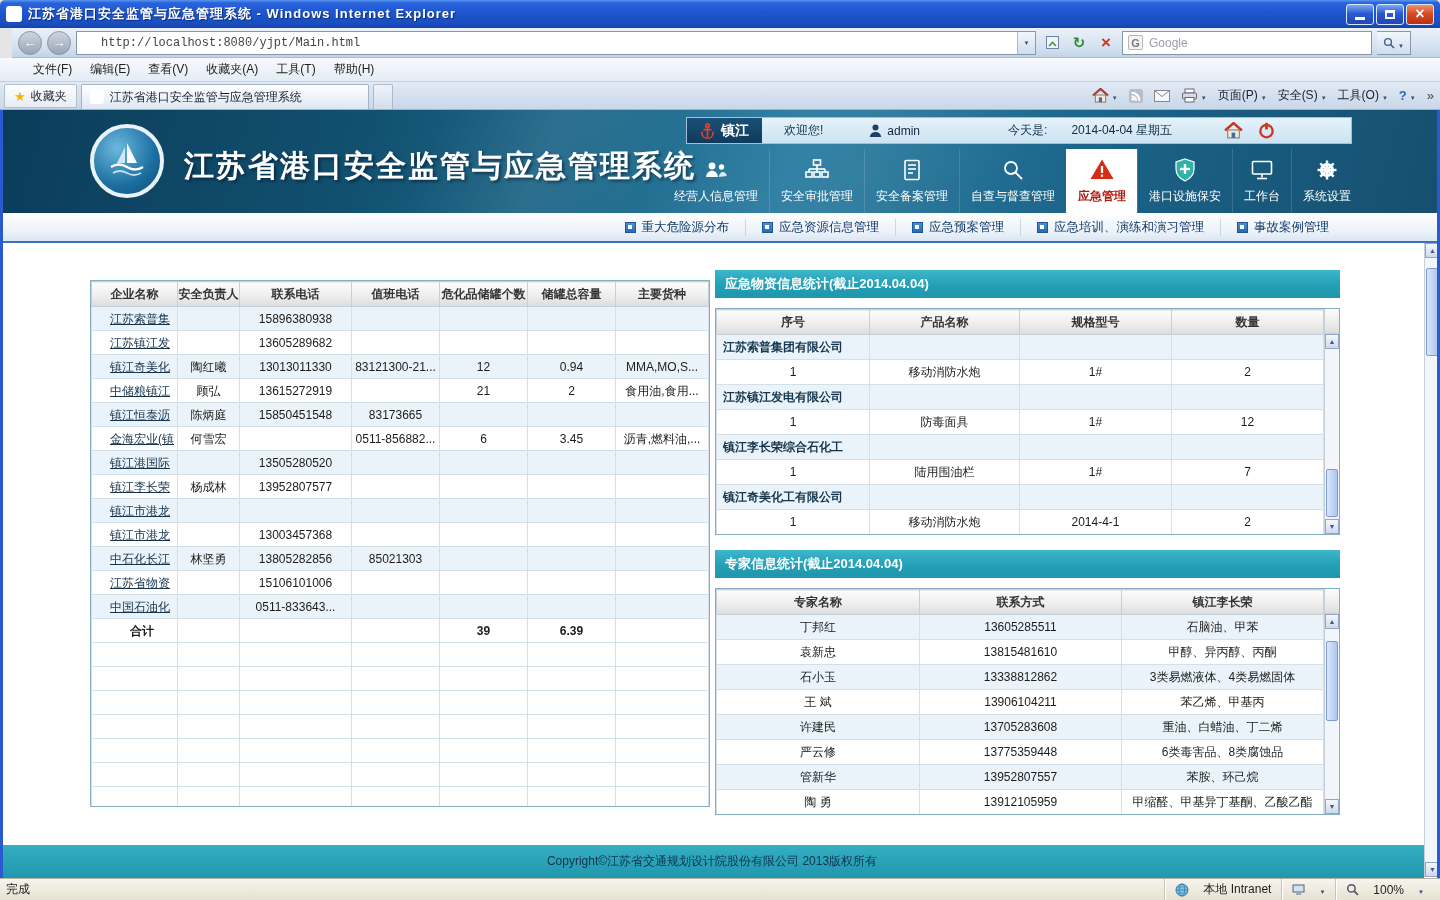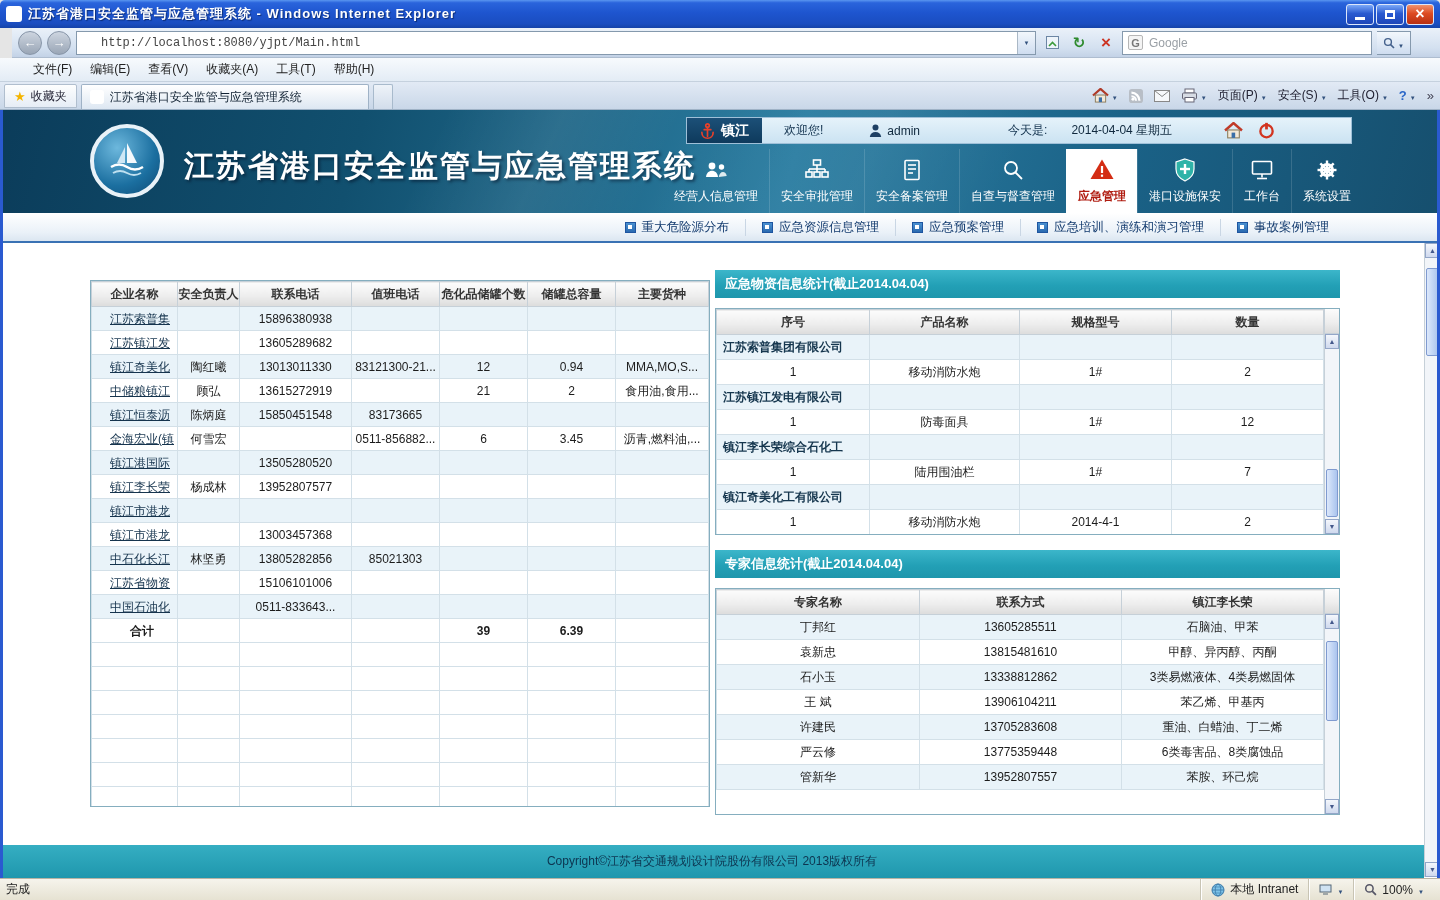--- a/index.html
+++ b/index.html
@@ -140,21 +140,21 @@
   .vflex{display:flex;flex-direction:column;position:absolute;inset:0}
   .mainscroll{position:absolute;top:133px;right:0;width:16px;height:634px;background:#f2f5f9;border-left:1px solid #c6d0d8;z-index:30}
 
   
   .pagefooter{position:absolute;top:735px;left:0;width:1424px;height:33px;display:flex;align-items:center;justify-content:center;
     background:linear-gradient(#35aec2,#1f97ad);color:#0d3550;font-size:12px}
 
   
   .statusbar{position:absolute;bottom:0;left:0;width:100%;height:22px;display:flex;align-items:center;font-size:12px;color:#222;
     background:linear-gradient(#f6f4ec,#e6e2d2);border-top:1px solid #b8b4a4;padding:0 6px;z-index:50}
-  .sseg{display:flex;align-items:center;gap:5px;height:100%;padding:5px 10px;border-left:1px solid #c8c4b4;box-shadow:inset 1px 0 #fff}
+  .sseg{display:flex;align-items:center;gap:14px;height:100%;padding:5px 10px;border-left:1px solid #c8c4b4;box-shadow:inset 1px 0 #fff}
   .spacer{flex:1}
 
   svg{display:block}
 </style>
 </head>
 <body>
 
 <div class="browser">
 
   <div class="titlebar">
@@ -771,20 +771,25 @@
                 <tr>
                   <td>严云修</td>
                   <td>13775359448</td>
                   <td>6类毒害品、8类腐蚀品</td>
                 </tr>
                 <tr class="alt">
                   <td>管新华</td>
                   <td>13952807557</td>
                   <td>苯胺、环己烷</td>
                 </tr>
+                <tr>
+                  <td>陶 勇</td>
+                  <td>13912105959</td>
+                  <td>甲缩醛、甲基异丁基酮、乙酸乙酯</td>
+                </tr>
               </tbody>
             </table>
           <div class="vscroll">
             <div class="vflex">
               <div class="hstub"></div>
               <div class="sbtn up"></div>
               <div class="strack">
                   <div class="sthumb" style="top:12px;height:80px"></div>
                 </div>
               <div class="sbtn dn"></div>

